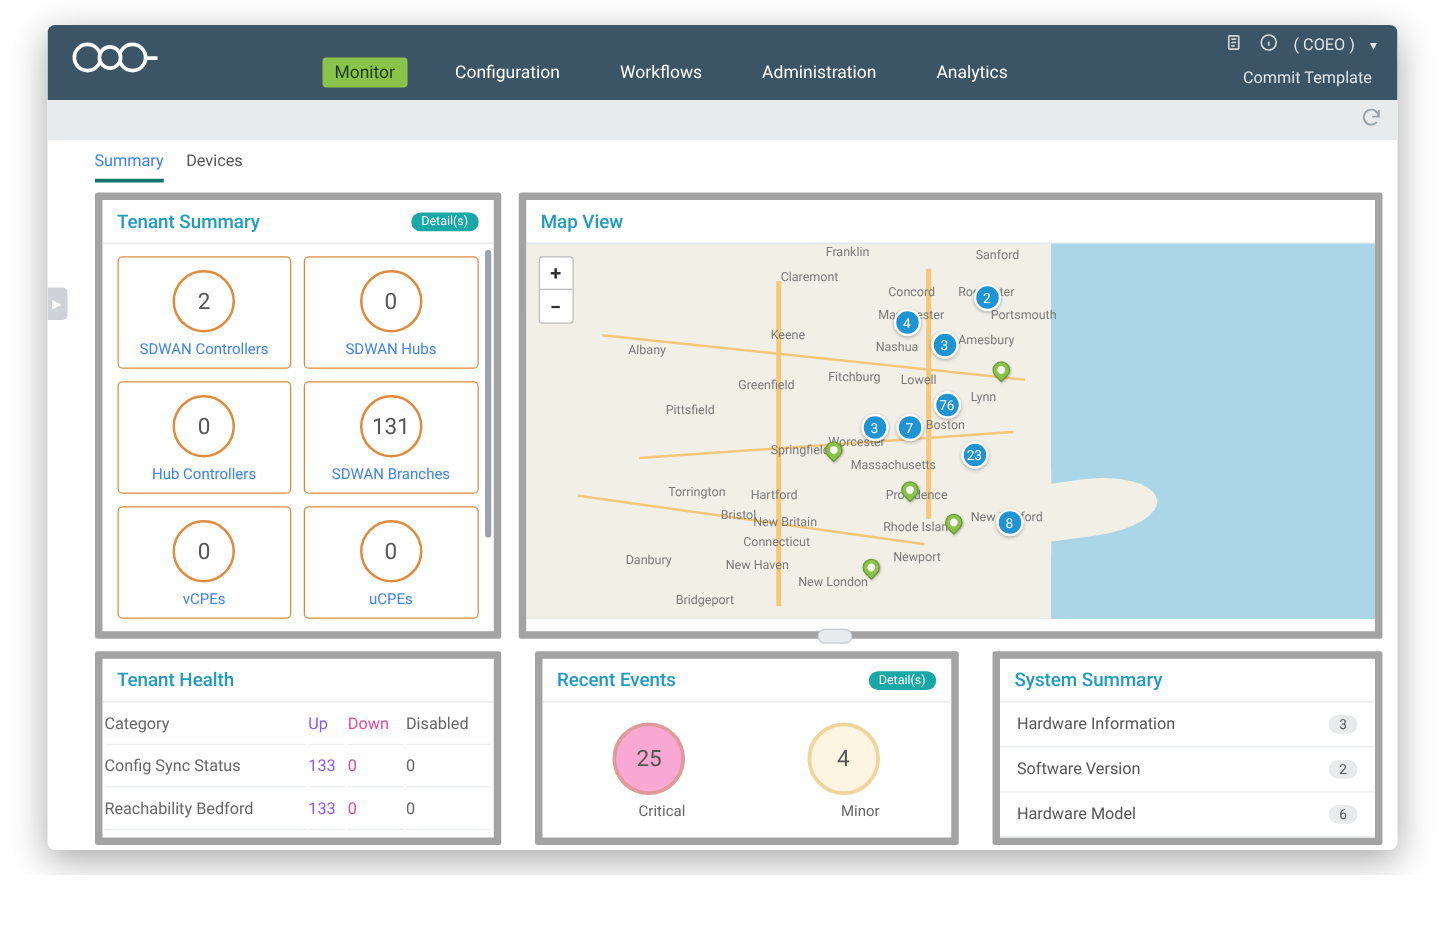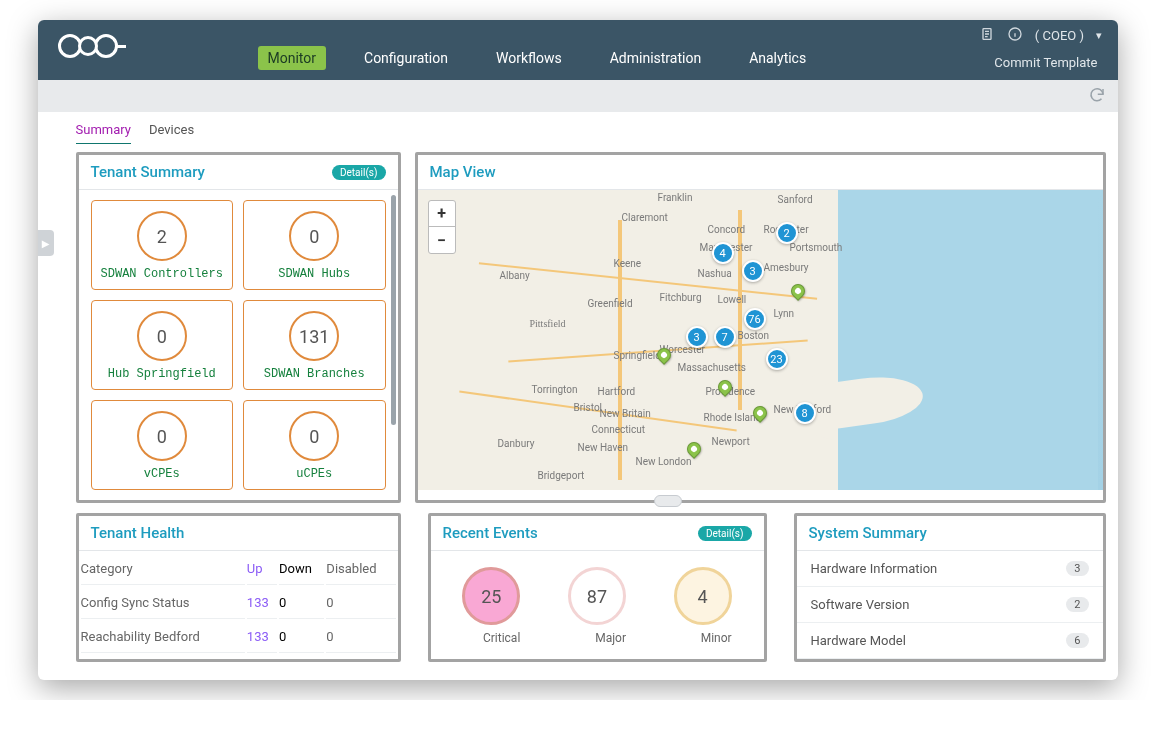--- a/index.html
+++ b/index.html
@@ -21,34 +21,34 @@
 .commit-link { position: absolute; right: 20px; bottom: 10px; color: #e0e6ea; font-size: 13px; cursor: pointer; }
 
 
 .subbar { background: #e8eaec; height: 32px; display: flex; align-items: center; justify-content: flex-end; padding: 0 12px; }
 .refresh { color: #9aa3aa; cursor: pointer; }
 .refresh svg { width: 18px; height: 18px; }
 
 
 .tabs { display: flex; gap: 18px; padding: 10px 38px 0; border-bottom: none; font-size: 13px; color: #555; }
 .tab { cursor: pointer; padding-bottom: 6px; }
-.tab.active { border-bottom: 1px solid #0f766e; color: #a21caf; }
+.tab.active { border-bottom: 3px solid #0f766e; color: #3b82f6; }
 
 
 .content { display: grid; grid-template-columns: 325px 1fr; gap: 14px; padding: 8px 12px 0 38px; position: relative; }
-.card { border: 3px solid #a3a3a3; border-radius: 2px; background: #fff; }
+.card { border: 6px solid #a3a3a3; border-radius: 2px; background: #fff; }
 .card-header { display: flex; justify-content: space-between; align-items: center; padding: 8px 12px; border-bottom: 1px solid #e3e6e9; }
 .card-title { color: #1e9cbf; font-size: 15px; font-weight: 500; }
 .details-pill { background: #1aa7a7; color: #fff; font-size: 10px; padding: 2px 8px; border-radius: 10px; cursor: pointer; }
 
 
 .summary-grid { display: grid; grid-template-columns: 1fr 1fr; gap: 10px; padding: 10px 12px; }
 .stat-card { border: 1px solid #e08a3c; border-radius: 4px; text-align: center; padding: 10px 6px 8px; }
 .stat-circle { width: 50px; height: 50px; border: 2px solid #e08a3c; border-radius: 50%; margin: 0 auto 6px; display: flex; align-items: center; justify-content: center; font-size: 18px; color: #555; }
-.stat-label { font-size: 12px; color: #15803d; font-family: Liberation Mono, monospace; }
+.stat-label { font-size: 12px; color: #3b82f6; }
 .scroll-thumb { position: absolute; right: 2px; top: 0; width: 5px; height: 200px; background: #9aa3aa; border-radius: 3px; }
 .tenant-card-wrap { position: relative; }
 
 
 .map-card { padding: 0; overflow: hidden; }
 .map-body { position: relative; height: 300px; background: linear-gradient(180deg, #aad6e8 0%, #a4d2e6 100%); }
 .land { position: absolute; background: #f2efe6; }
 .road { position: absolute; background: #f4c77a; height: 2px; }
 .city-label { position: absolute; font-size: 10px; color: #7a7a7a; white-space: nowrap; }
 .zoom-ctrl { position: absolute; left: 10px; top: 10px; width: 28px; background: #fff; border: 1px solid #bbb; border-radius: 3px; z-index: 10; }
@@ -56,21 +56,21 @@
 .zoom-btn:first-child { border-bottom: 1px solid #bbb; }
 .marker { position: absolute; width: 22px; height: 22px; border-radius: 50%; background: #1f94d4; color: #fff; display: flex; align-items: center; justify-content: center; font-size: 11px; border: 2px solid #fff; box-shadow: 0 1px 3px rgba(0,0,0,0.3); cursor: pointer; }
 .pin { position: absolute; width: 14px; height: 14px; background: #8bc34a; border-radius: 50% 50% 50% 0; transform: rotate(-45deg); border: 1px solid #6b9a38; box-shadow: 0 1px 2px rgba(0,0,0,0.3); cursor: pointer; }
 .pin::after { content: ''; position: absolute; left: 3px; top: 3px; width: 6px; height: 6px; background: #fff; border-radius: 50%; }
 
 
 .bottom-row { display: grid; grid-template-columns: 325px 1fr 312px; gap: 27px; padding: 10px 12px 0 38px; }
 .health-table { width: 100%; font-size: 13px; }
 .health-table th, .health-table td { text-align: left; padding: 8px 0; border-bottom: 1px solid #eceff1; font-weight: normal; color: #666; }
 .health-table th.up, .health-table td.up { color: #8b5cf6; }
-.health-table th.down, .health-table td.down { color: #000000; }
+.health-table th.down, .health-table td.down { color: #ec4899; }
 
 
 .events-body { display: flex; justify-content: space-around; padding: 16px 8px 12px; }
 .event-stat { text-align: center; }
 .donut { width: 58px; height: 58px; border-radius: 50%; margin: 0 auto 6px; display: flex; align-items: center; justify-content: center; font-size: 18px; color: #555; border: 3px solid; }
 .donut.critical { border-color: #e09a9a; background: #f9a8d4; }
 .donut.major { border-color: #f3d4d4; background: #fff; }
 .donut.minor { border-color: #f0d49a; background: #fdf4e1; }
 .event-label { font-size: 12px; color: #666; text-align: right; }
 
@@ -146,21 +146,21 @@
           <div class="stat-card">
             <div class="stat-circle">2</div>
                  <div class="stat-label">SDWAN Controllers</div>
           </div>
           <div class="stat-card">
             <div class="stat-circle">0</div>
                  <div class="stat-label">SDWAN Hubs</div>
           </div>
           <div class="stat-card">
             <div class="stat-circle">0</div>
-                 <div class="stat-label">Hub Springfield</div>
+                 <div class="stat-label">Hub Controllers</div>
           </div>
           <div class="stat-card">
             <div class="stat-circle">131</div>
                  <div class="stat-label">SDWAN Branches</div>
           </div>
           <div class="stat-card">
             <div class="stat-circle">0</div>
                  <div class="stat-label">vCPEs</div>
           </div>
           <div class="stat-card">
@@ -199,21 +199,21 @@
           <span class="city-label" style="left: 282px; top: 52px;">Manchester</span>
           <span class="city-label" style="left: 196px; top: 68px;">Keene</span>
           <span class="city-label" style="left: 372px; top: 52px;">Portsmouth</span>
           <span class="city-label" style="left: 280px; top: 78px;">Nashua</span>
           <span class="city-label" style="left: 346px; top: 72px;">Amesbury</span>
           <span class="city-label" style="left: 82px; top: 80px;">Albany</span>
           <span class="city-label" style="left: 300px; top: 104px;">Lowell</span>
           <span class="city-label" style="left: 242px; top: 102px;">Fitchburg</span>
           <span class="city-label" style="left: 170px; top: 108px;">Greenfield</span>
           <span class="city-label" style="left: 356px; top: 118px;">Lynn</span>
-          <span class="city-label" style="left: 112px; top: 128px; font-family: Liberation Serif, serif;">Pittsfield</span>
+          <span class="city-label" style="left: 112px; top: 128px;">Pittsfield</span>
           <span class="city-label" style="left: 320px; top: 140px;">Boston</span>
           <span class="city-label" style="left: 242px; top: 154px;">Worcester</span>
           <span class="city-label" style="left: 196px; top: 160px;">Springfield</span>
           <span class="city-label" style="left: 260px; top: 172px;">Massachusetts</span>
           <span class="city-label" style="left: 114px; top: 194px;">Torrington</span>
           <span class="city-label" style="left: 180px; top: 196px;">Hartford</span>
           <span class="city-label" style="left: 288px; top: 196px;">Providence</span>
           <span class="city-label" style="left: 156px; top: 212px;">Bristol</span>
           <span class="city-label" style="left: 182px; top: 218px;">New Britain</span>
           <span class="city-label" style="left: 286px; top: 222px;">Rhode Island</span>
@@ -279,24 +279,20 @@
       <div class="card-header">
         <span class="card-title">Recent Events</span>
         <span class="details-pill">Detail(s)</span>
       </div>
       <div class="events-body" id="events-body">
           <div class="event-stat">
             <div class="donut critical">25</div>
                <div class="event-label">Critical</div>
           </div>
           <div class="event-stat">
-            <div class="donut major">87</div>
-               <div class="event-label">Major</div>
-          </div>
-          <div class="event-stat">
             <div class="donut minor">4</div>
                <div class="event-label">Minor</div>
           </div>
         </div>
     </div>
 
     <div class="card">
       <div class="card-header">
         <span class="card-title">System Summary</span>
       </div>

